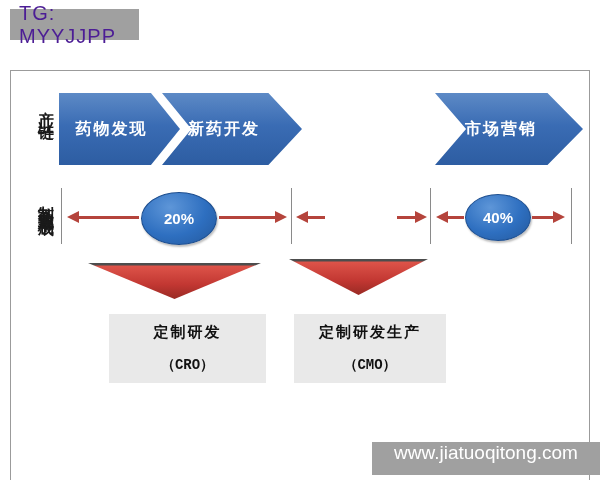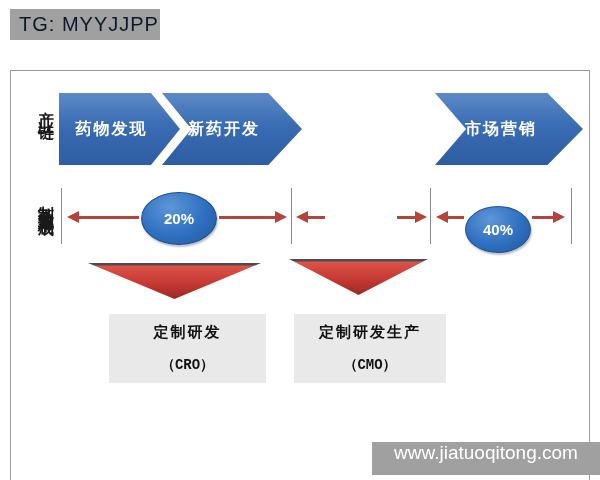--- a/index.html
+++ b/index.html
@@ -1,22 +1,22 @@
 <!DOCTYPE html>
 <html style="--stage-blue: #3a6cb4; --ellipse-blue: #2e6fc0; --arrow-red: #b5443c; --triangle-red: #c23732; --banner-gray: #a0a0a0; --box-gray: #e9e9e9;"><head>
 <meta charset="utf-8">
 <style>
   * { margin:0; padding:0; box-sizing:border-box; }
   html,body { width:600px; height:480px; background:#ffffff; overflow:hidden;
               font-family:"Liberation Sans", sans-serif; }
   body { position:relative; }
 
   
-  .top-banner { position:absolute; left:10px; top:9px; width:150px; height:31px;
-                background:var(--banner-gray,#9e9e9e); color:#0f172a; font-size:20px;
+  .top-banner { position:absolute; left:10px; top:9px; width:129px; height:31px;
+                background:var(--banner-gray,#9e9e9e); color:#4c1d95; font-size:20px;
                 display:flex; align-items:center; padding-left:9px; letter-spacing:1px; }
   .bottom-banner { position:absolute; left:372px; top:442px; width:228px; height:33px;
                    background:var(--banner-gray,#a6a6a6); color:#fff; font-size:19px;
                    display:flex; align-items:flex-start; justify-content:center; }
 
   
   .frame { position:absolute; left:10px; top:70px; width:580px; height:431px;
            background:#fff; border:1px solid #9b9b9b; border-bottom:2px solid #8a8a8a; }
 
   
@@ -111,21 +111,21 @@
   <div class="harrow left" style="left:285px;width:29px">
       <span class="shaft"></span>
     </div>
   <div class="harrow right" style="left:386px;width:30px">
       <span class="shaft"></span>
     </div>
 
   <div class="harrow left" style="left:425px;width:28px">
       <span class="shaft"></span>
     </div>
-  <div class="ellipse" style="left:454px;top:135px;width:66px;height:47px">
+  <div class="ellipse" style="left:454px;top:123px;width:66px;height:47px">
     <span>40%</span>
   </div>
   <div class="harrow right" style="left:521px;width:33px">
       <span class="shaft"></span>
     </div>
 
   <div class="triangle" style="left:77px;top:192px;width:173px;height:36px"></div>
   <div class="triangle" style="left:278px;top:188px;width:139px;height:36px"></div>
 
   <div class="service-box" style="left:98px;width:157px">

